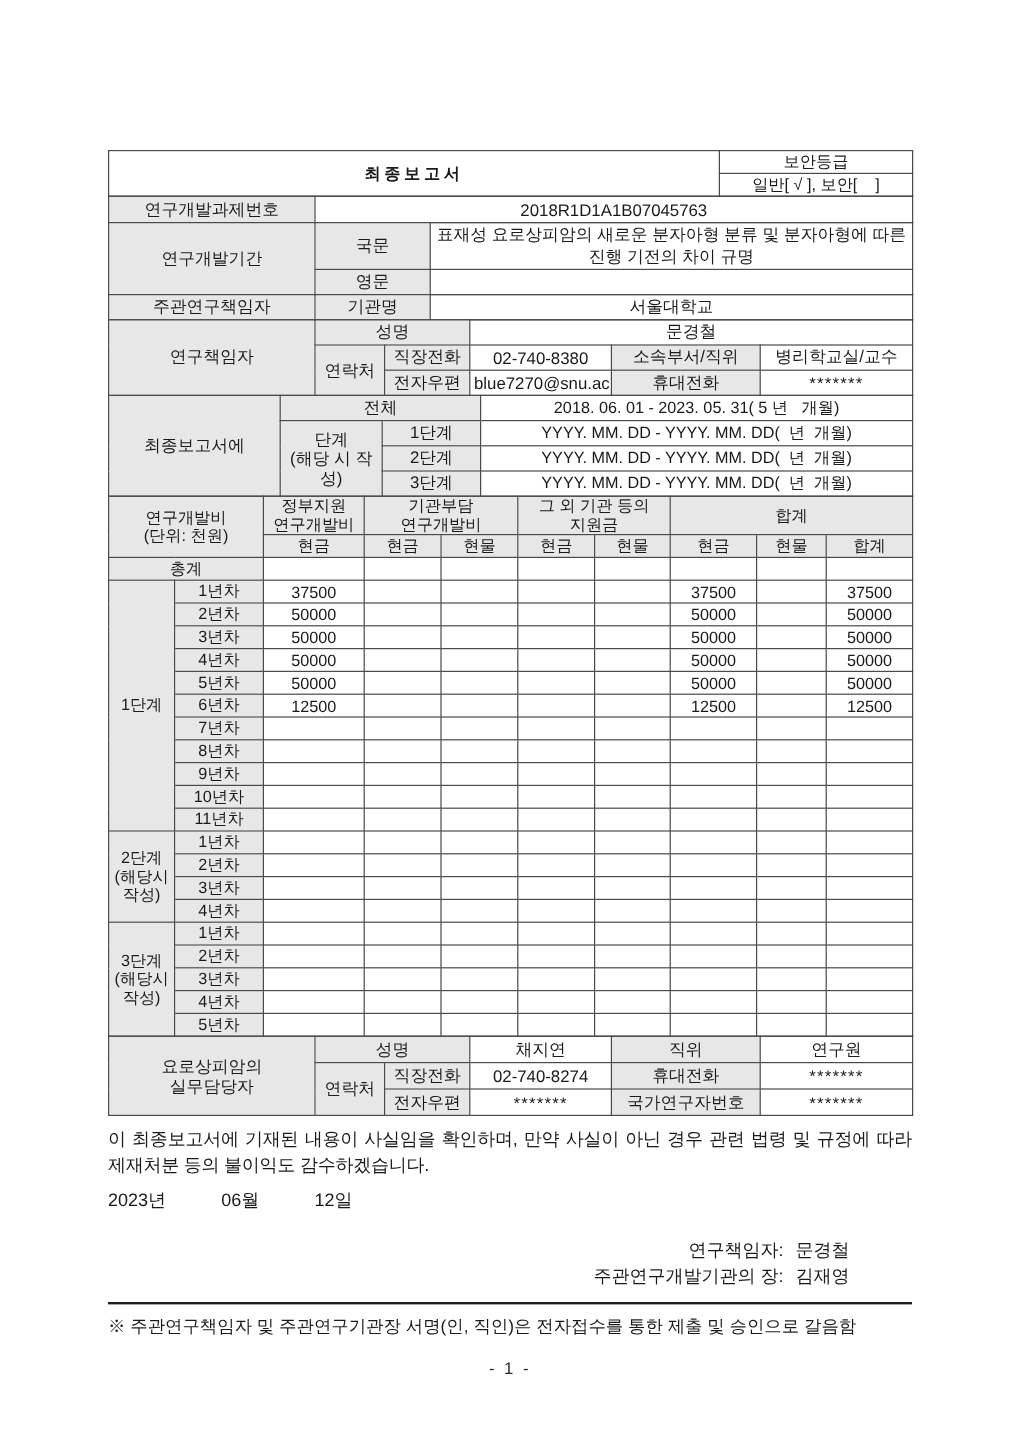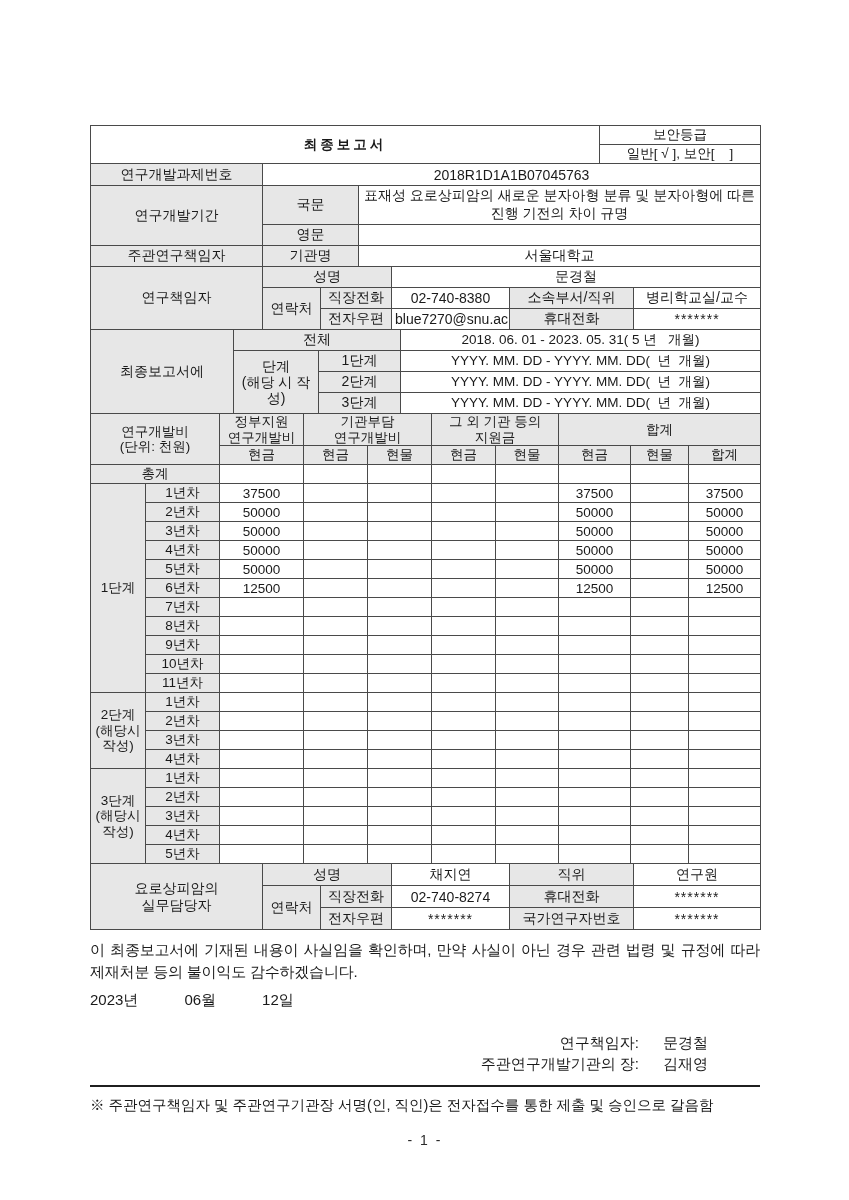--- a/index.html
+++ b/index.html
@@ -55,21 +55,21 @@
   .declaration {
     margin-top: 9px; font-size: 15px; line-height: 1.45;
     text-align: justify; letter-spacing: -0.2px;
   }
   .date-line {
     display: flex; justify-content: flex-start; gap: 46px;
     padding-right: 22px; margin-top: 8px; font-size: 15px;
   }
   .sig-block { margin-top: 22px; }
   .sig-line {
-    display: flex; justify-content: flex-end; gap: 24px;
+    display: flex; justify-content: flex-end; gap: 10px;
     padding-right: 52px; font-size: 15px; line-height: 1.45;
   }
   .rule { border: none; border-top: 2px solid #1f1f1f; margin-top: 10px; }
   .note { margin-top: 9px; font-size: 14.5px; }
   .page-num {
     position: absolute; bottom: 52px; left: 90px; width: 670px;
     text-align: center; font-size: 14px; color: #2b2b2b; letter-spacing: 2px;
   }
 </style>
 </head>

